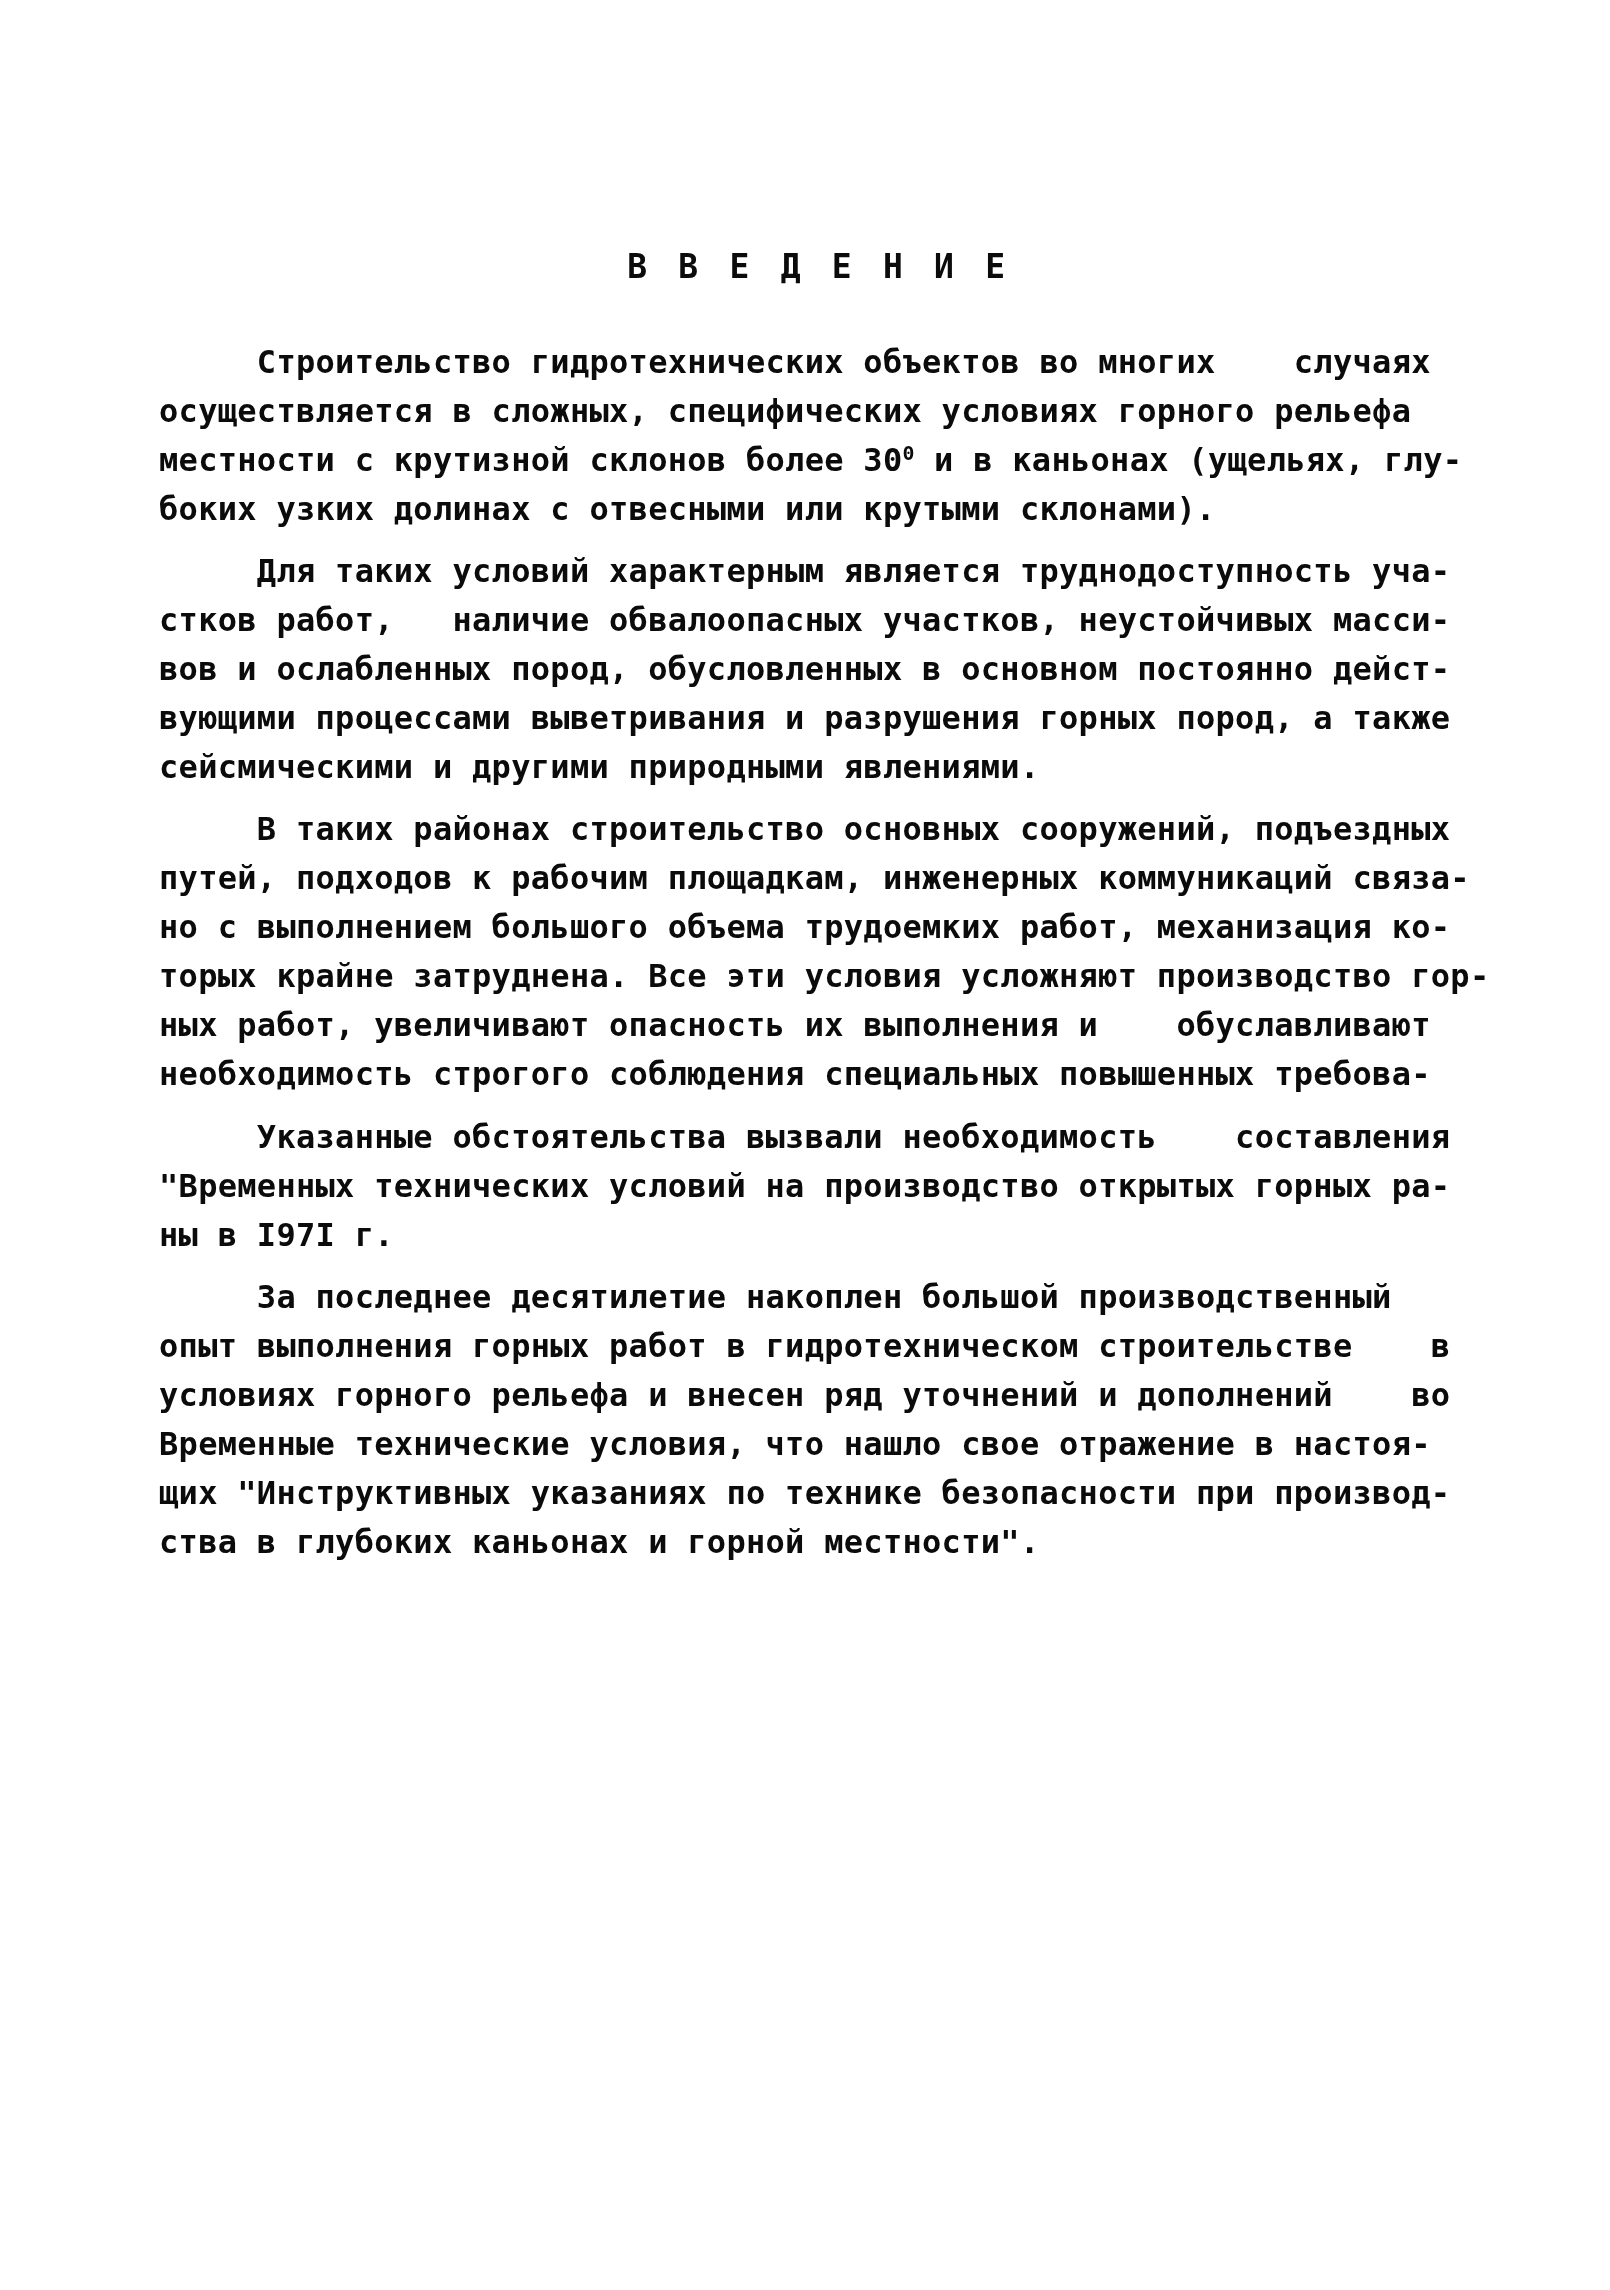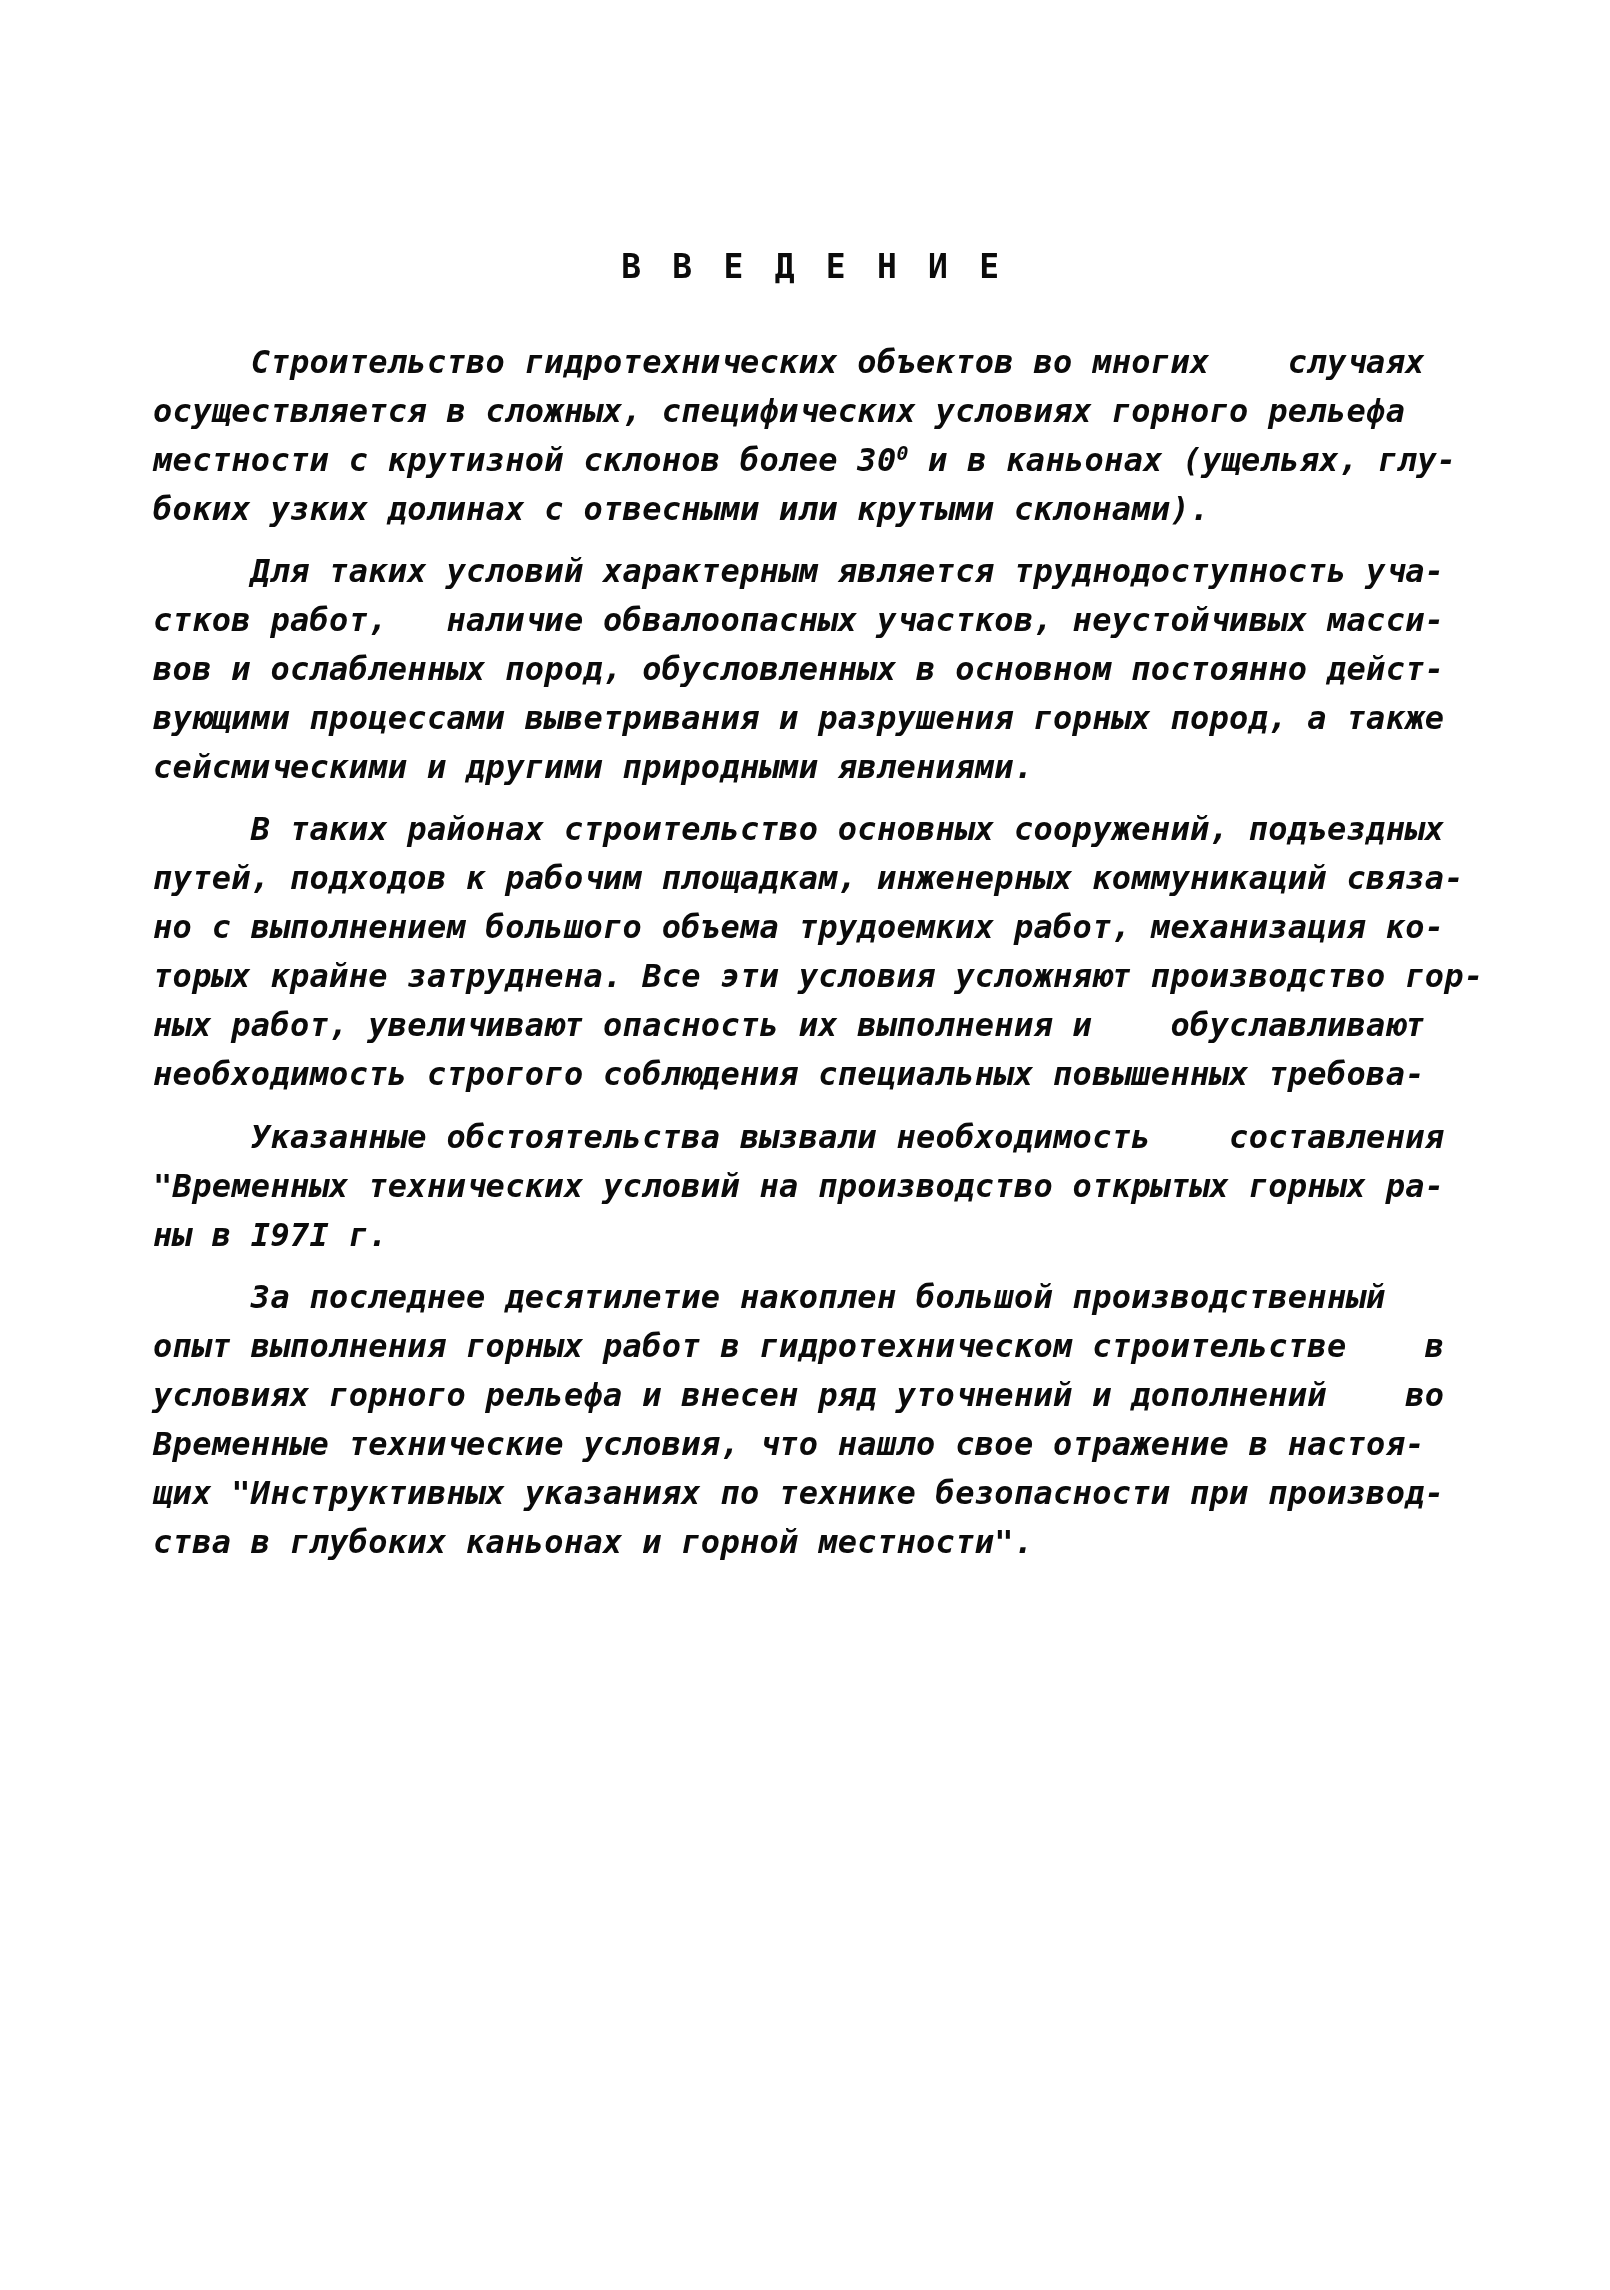--- a/index.html
+++ b/index.html
@@ -15,36 +15,35 @@
     background: #ffffff;
     color: #0b0b0b;
     font-family: "DejaVu Sans Mono", "Liberation Mono", monospace;
     font-weight: bold;
     font-size: 32px;
     letter-spacing: 0.3px;
     overflow: hidden;
   }
   .text-column {
     position: absolute;
-    left: 153px;
+    left: 159px;
     top: 242px;
     width: 1320px;
   }
   .doc-title {
     display: block;
     text-align: center;
     letter-spacing: 5.7px;
     font-size: 33px;
     line-height: 49px;
     margin: 0 0 47px 0;
     white-space: pre;
   }
   .para {
     margin: 0 0 13.2px 0;
-    font-style: italic;
   }
   .line {
     white-space: pre;
     line-height: 49px;
     min-height: 49px;
   }
   sup {
     font-size: 0.62em;
     line-height: 0;
     vertical-align: 11.4px;

